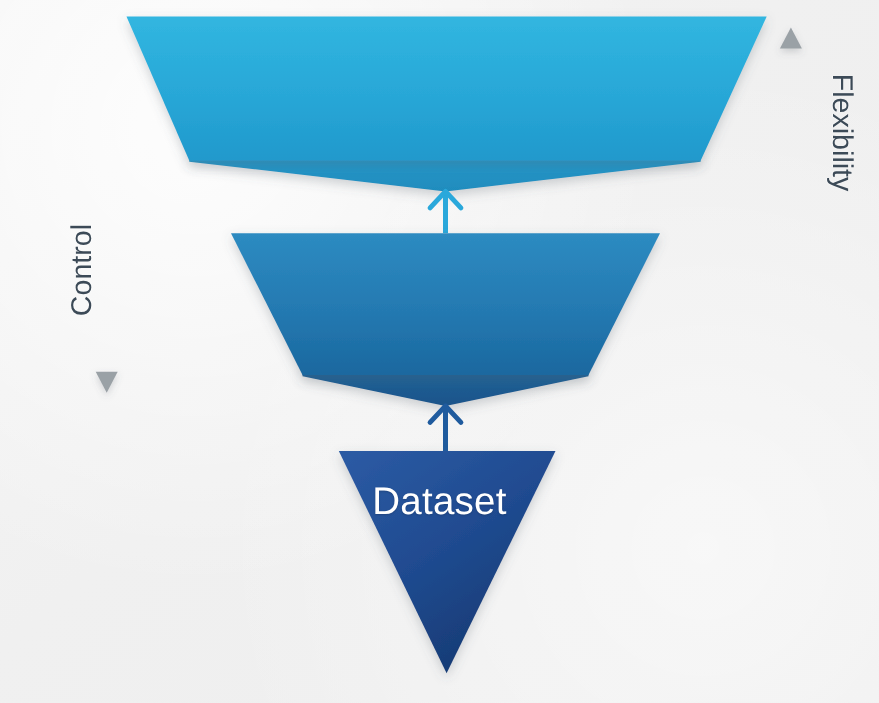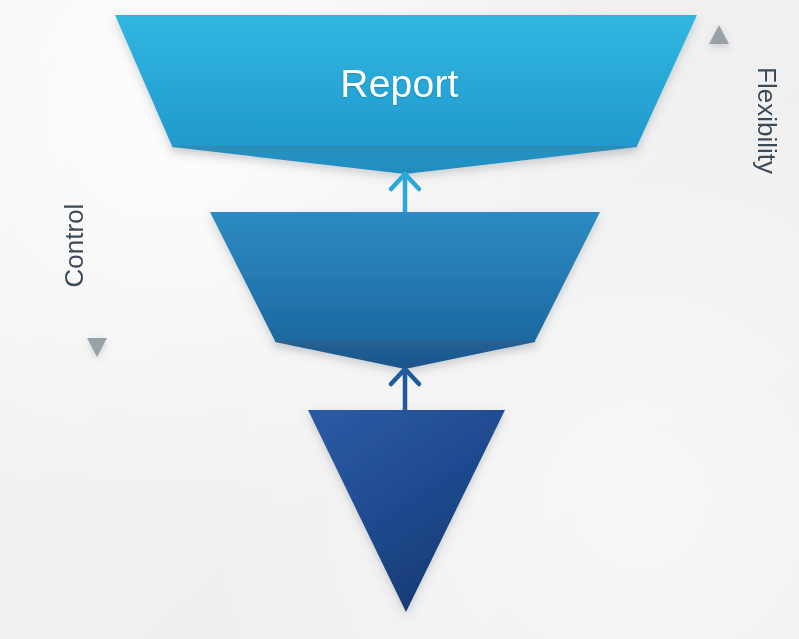--- a/index.html
+++ b/index.html
@@ -158,21 +158,21 @@
       <path d="M 97,22 L 97,340" stroke="#9aa1a6" stroke-width="5" stroke-linecap="butt" fill="none" filter="url(#softShadowSm)"></path>
       <path d="M 87,338 L 107,338 L 97,357 Z" fill="#9aa1a6" filter="url(#softShadowSm)"></path>
     </g>
 
     <g>
       <path d="M 719,42 L 719,352" stroke="#9aa1a6" stroke-width="5" stroke-linecap="butt" fill="none" filter="url(#softShadowSm)"></path>
       <path d="M 709,44 L 729,44 L 719,25 Z" fill="#9aa1a6" filter="url(#softShadowSm)"></path>
     </g>
   </svg>
 
-  <div class="shape-label" id="label-report">Report</div>
 
 
+  <div class="shape-label" id="label-dataset">Dataset</div>
 
   <div class="axis-caption" id="caption-control">Control</div>
 
   <div class="axis-caption" id="caption-flexibility">Flexibility</div>
 
 </div>
 
 </body></html>

